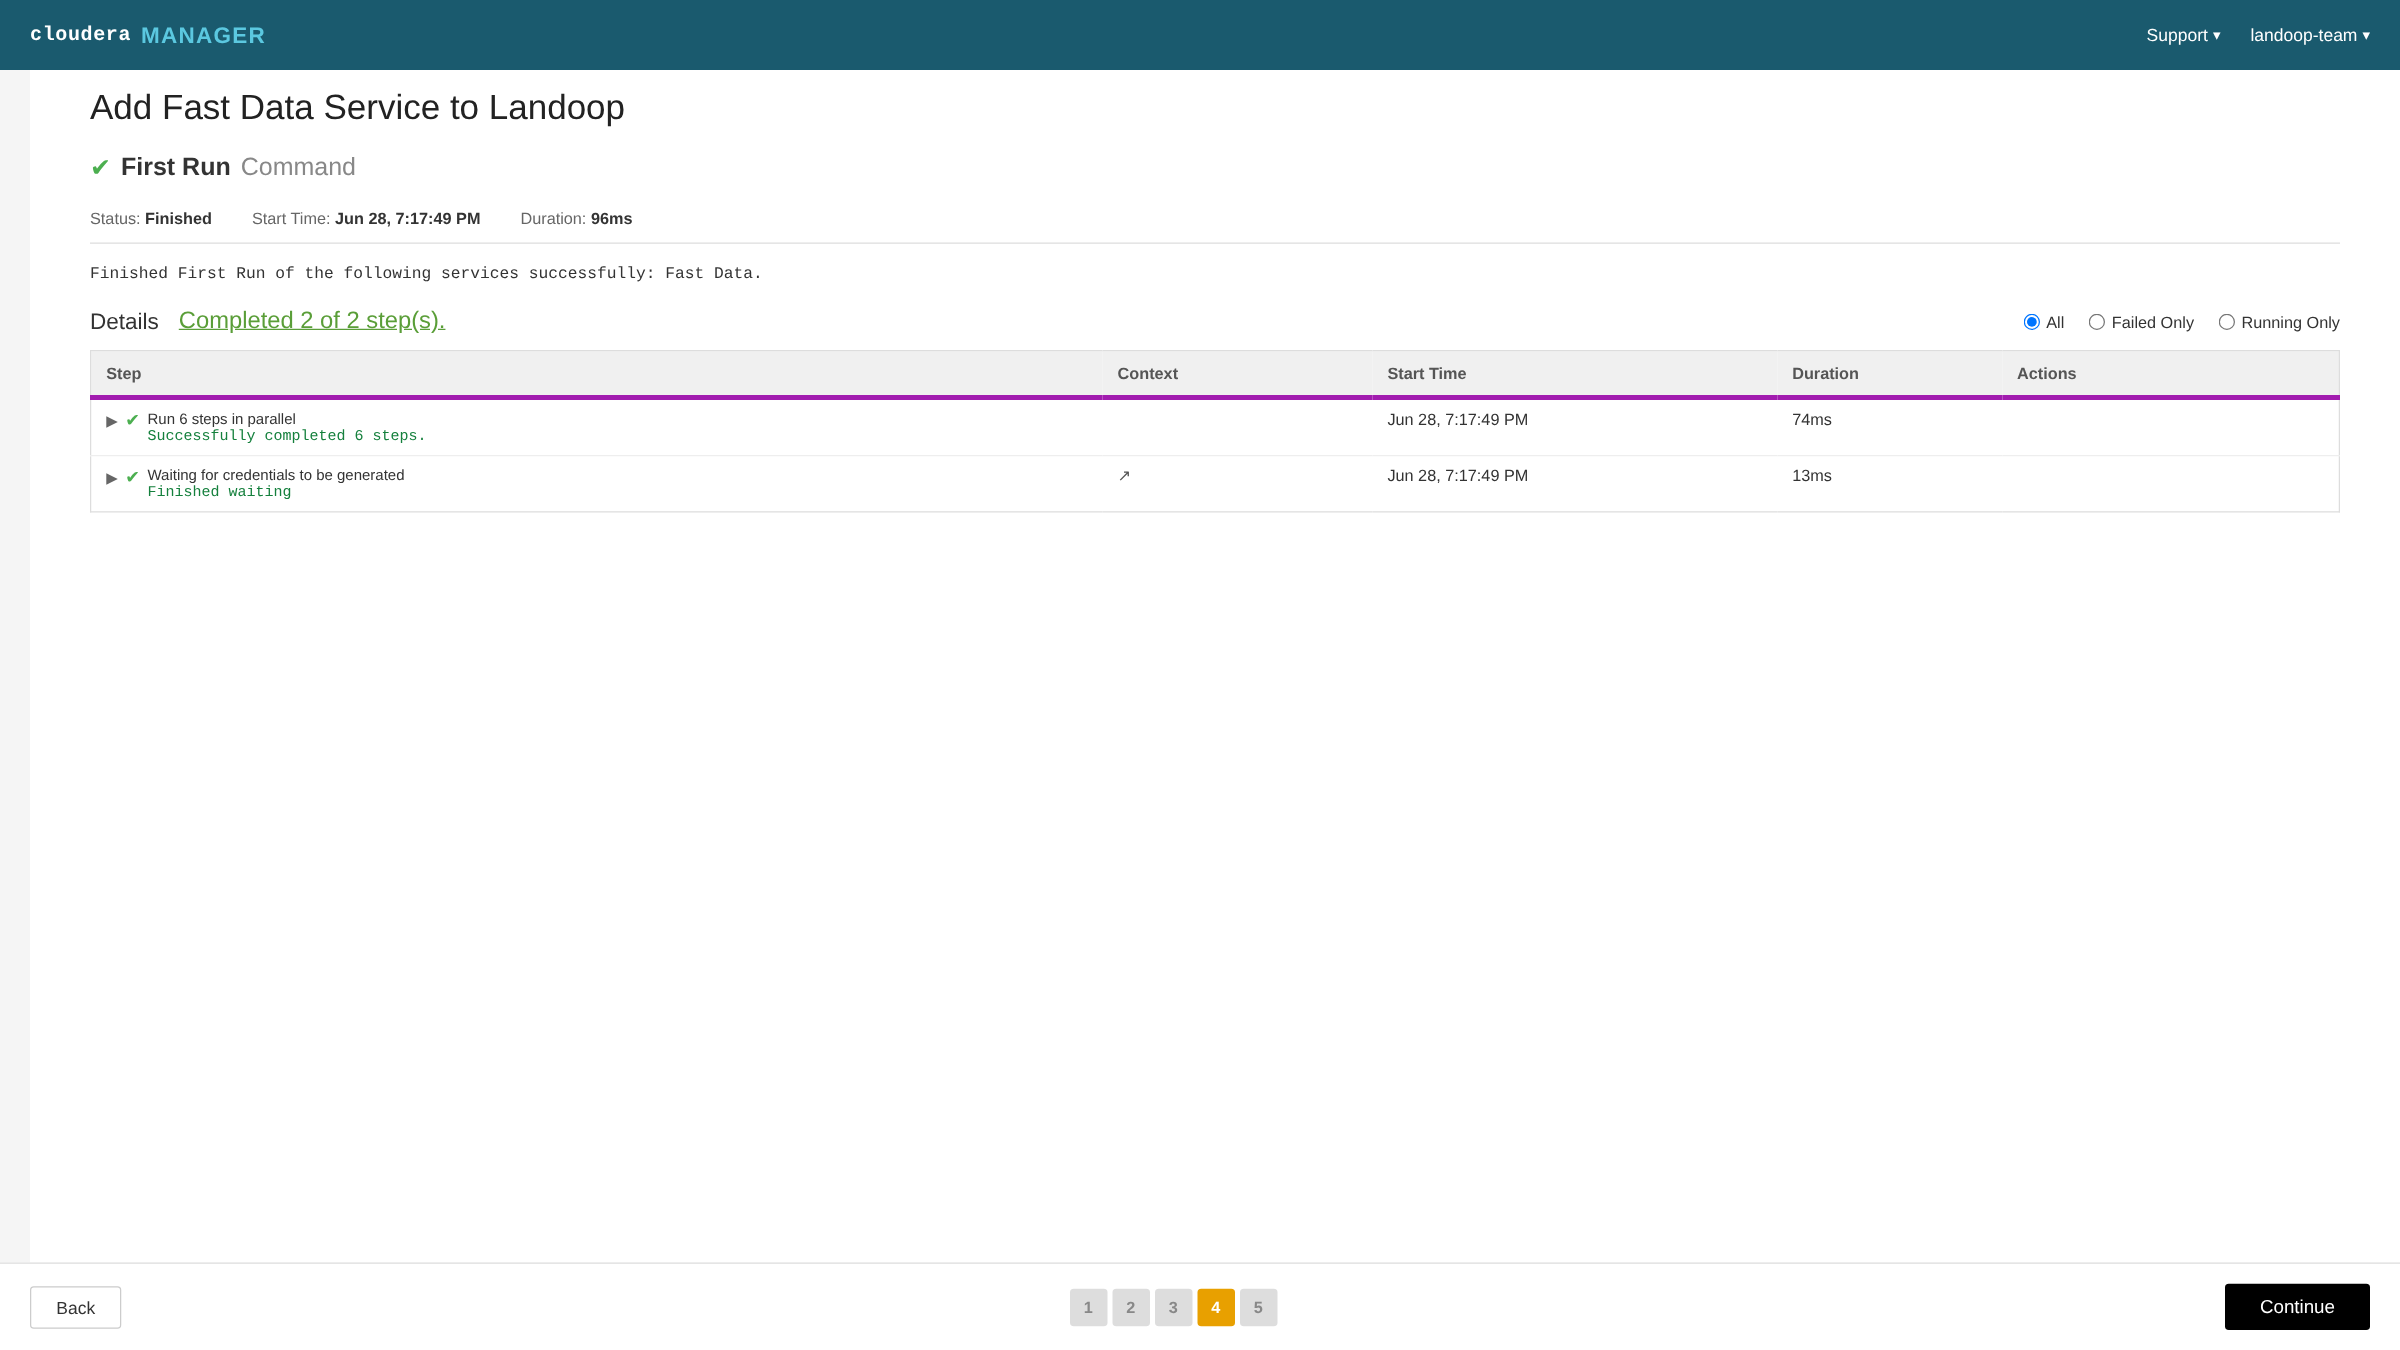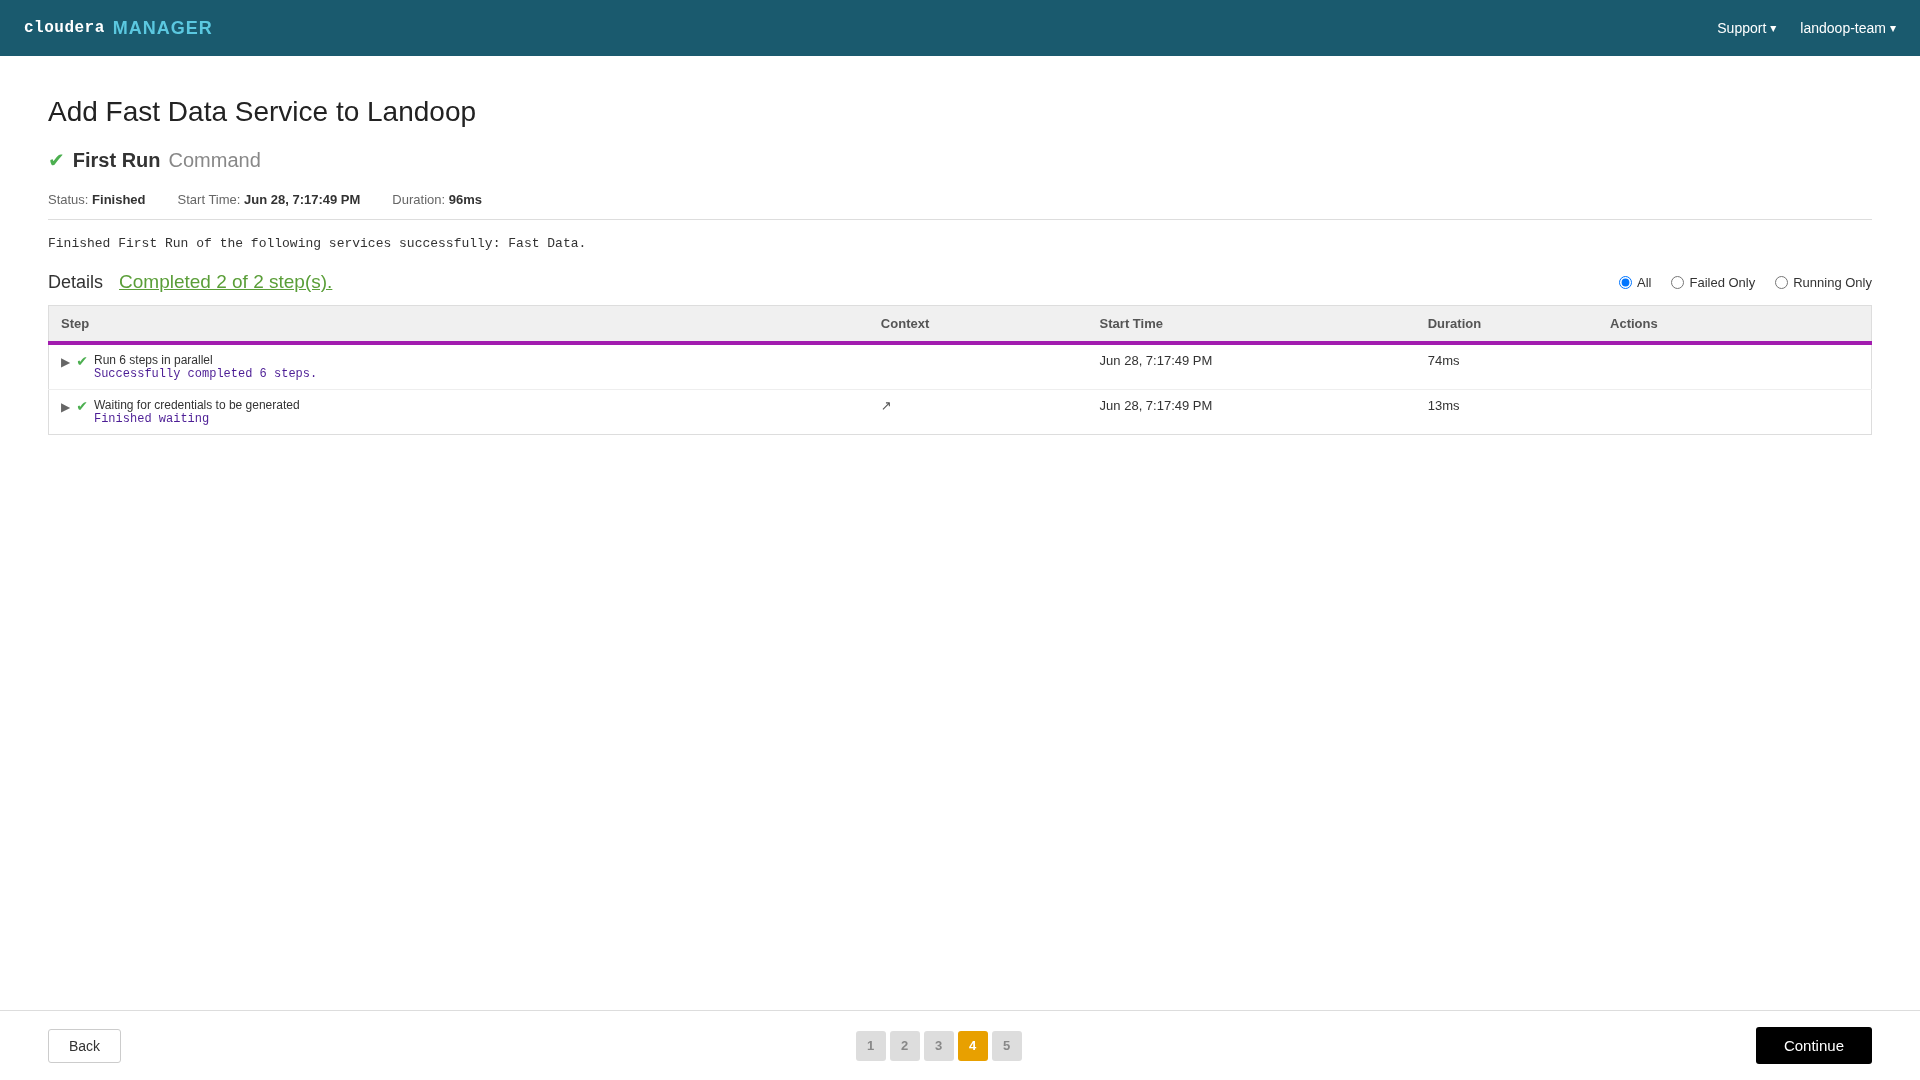--- a/index.html
+++ b/index.html
@@ -49,22 +49,23 @@
     }
     .header-nav span:after {
       content: '▾';
       font-size: 12px;
     }
 
     
     .main {
       flex: 1;
       background: #fff;
-      padding: 40px 48px 0 48px;
+      padding: 14px 48px 0 48px;
       overflow-y: auto;
+      margin-left: 24px;
     }
 
     .page-title {
       font-size: 28px;
       font-weight: normal;
       color: #222;
       margin-bottom: 20px;
     }
 
     .command-heading {
@@ -177,21 +178,21 @@
     .details-table tbody tr:last-child td {
       border-bottom: none;
     }
     .details-table .step-name {
       font-size: 12px;
       color: #333;
     }
     .details-table .step-sub {
       font-family: 'Courier New', monospace;
       font-size: 12px;
-      color: #4c1d95;
+      color: #15803d;
     }
     .row-expander {
       display: flex;
       align-items: flex-start;
       gap: 6px;
     }
     .arrow-icon {
       color: #666;
       font-size: 12px;
       padding-top: 2px;
@@ -211,21 +212,21 @@
     }
 
     
     .footer {
       background: #fff;
       border-top: 1px solid #ddd;
       height: 70px;
       display: flex;
       align-items: center;
       justify-content: space-between;
-      padding: 0 48px;
+      padding: 0 24px;
       flex-shrink: 0;
     }
 
     .back-button {
       padding: 8px 20px;
       background: #fff;
       border: 1px solid #ccc;
       border-radius: 3px;
       font-size: 14px;
       cursor: pointer;

